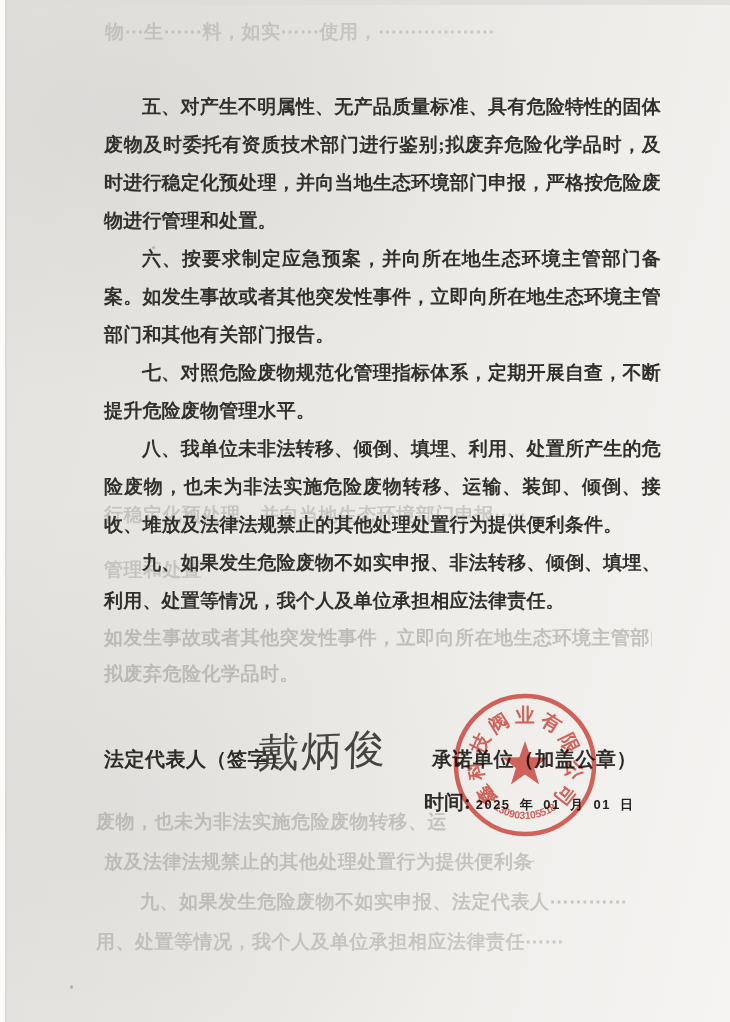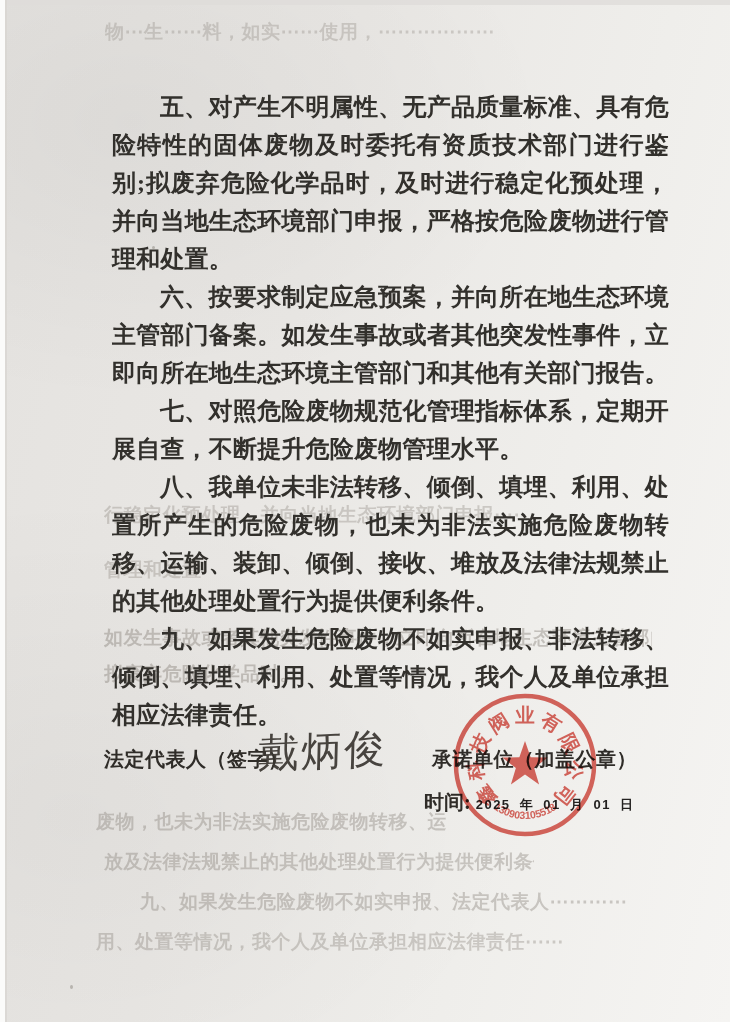--- a/index.html
+++ b/index.html
@@ -13,22 +13,22 @@
     background:
       radial-gradient(ellipse 600px 400px at 18% 12%, rgba(0,0,0,0.045), rgba(0,0,0,0) 70%),
       radial-gradient(ellipse 700px 500px at 10% 80%, rgba(0,0,0,0.035), rgba(0,0,0,0) 65%),
       linear-gradient(103deg, #e4e2df 0%, #e9e7e4 38%, #efeeeb 70%, #f5f4f2 100%);
   }
   .edge-left{position:absolute;left:0;top:0;width:5px;height:1022px;background:#fbfbfa;}
   .edge-line{position:absolute;left:5px;top:0;width:2px;height:1022px;background:#d7d4d0;opacity:.7;}
   .edge-top{position:absolute;left:0;top:0;width:730px;height:5px;background:#dedcd9;opacity:.8;}
 
   .body-text{
-    position:absolute;left:112px;top:88px;width:557px;
-    font-size:24px;line-height:38px;color:#32302c;
+    position:absolute;left:104px;top:88px;width:557px;
+    font-size:19px;line-height:38px;color:#32302c;
     text-align:justify;letter-spacing:.2px;
   }
   .body-text p{margin:0;text-indent:2em;font-weight:600;}
 
   .ghost{
     position:absolute;font-size:19px;line-height:24px;color:#7d766e;
     white-space:nowrap;overflow:hidden;filter:blur(.4px);
     letter-spacing:.5px;font-weight:600;
   }
 

